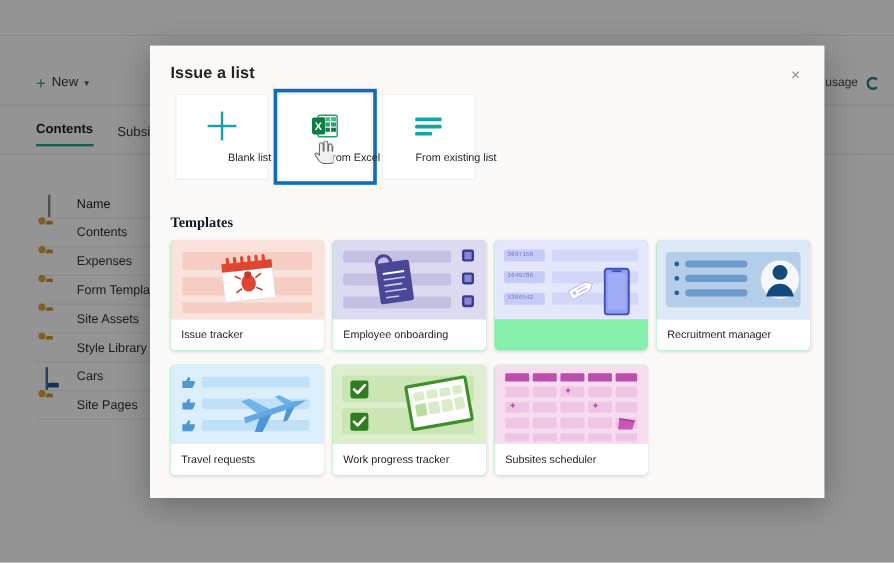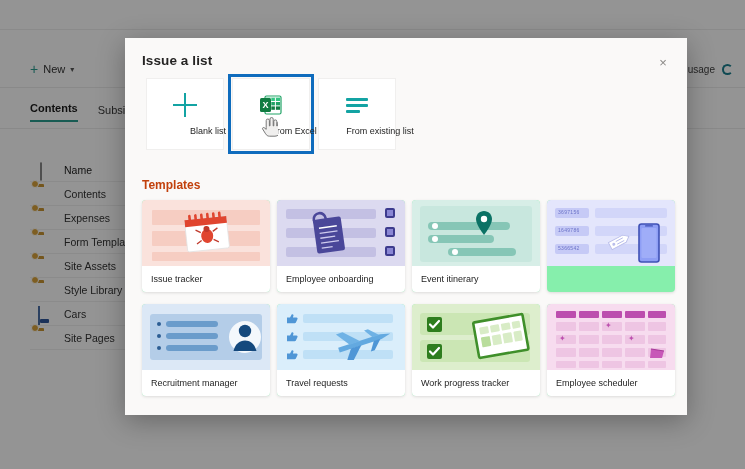--- a/index.html
+++ b/index.html
@@ -149,21 +149,21 @@
   .icon-lines span:nth-child(3){ top:18px; width:14px; }
 
   .cursor-hand {
     position:absolute; left:28px; top:38px; width:17px; height:20px;
     pointer-events:none;
   }
 
   
   .tpl-heading {
     position:absolute; left:17px; top:140px;
-    font-size:12px; font-weight:bold; color:#c2410c;
+    font-size:12px; font-weight:bold; color:#0f172a;font-family:Liberation Serif, serif;
   }
   .tpl-grid {
     position:absolute; left:17px; top:162px;
     display:grid; grid-template-columns:repeat(4, 128px);
     grid-template-rows:repeat(2, 92px);
     gap:12px 7px;
   }
   .tpl-card {
     width:128px; height:92px;
     background:#86efac;
@@ -348,36 +348,20 @@
             <line x1="17" y1="22" x2="35" y2="22" stroke="#cecbee" stroke-width="1.3"></line>
             <line x1="17" y1="27" x2="32" y2="27" stroke="#cecbee" stroke-width="1.3"></line>
             <line x1="17" y1="32" x2="35" y2="32" stroke="#cecbee" stroke-width="1.3"></line>
             <line x1="17" y1="37" x2="28" y2="37" stroke="#cecbee" stroke-width="1.3"></line>
           </g>
         </svg>
       </div>
       <div class="tpl-name">Employee onboarding</div>
     </div>
 
-    <div class="tpl-card">
-      <div class="tpl-art" style="background:#d7eee7;">
-        <div class="bar" style="left:8px; top:6px; width:112px; height:56px; background:#c8e7de; border-radius:3px;"></div>
-        <div class="bar" style="left:16px; top:22px; width:82px; height:8px; background:#86c6b6; border-radius:4px;"></div>
-        <div class="dot" style="left:20px; top:23px; width:6px; height:6px; background:#ffffff;"></div>
-        <div class="bar" style="left:16px; top:35px; width:66px; height:8px; background:#86c6b6; border-radius:4px;"></div>
-        <div class="dot" style="left:20px; top:36px; width:6px; height:6px; background:#ffffff;"></div>
-        <div class="bar" style="left:36px; top:48px; width:68px; height:8px; background:#86c6b6; border-radius:4px;"></div>
-        <div class="dot" style="left:40px; top:49px; width:6px; height:6px; background:#ffffff;"></div>
-        <svg style="position:absolute; left:62px; top:10px;" width="20" height="28" viewBox="0 0 20 28">
-          <path d="M10 1C5.6 1 2 4.6 2 9c0 6 8 16 8 16s8-10 8-16c0-4.4-3.6-8-8-8z" fill="#0b7265"></path>
-          <circle cx="10" cy="9" r="3.2" fill="#ffffff"></circle>
-        </svg>
-      </div>
-      <div class="tpl-name">Event itinerary</div>
-    </div>
 
     <div class="tpl-card">
       <div class="tpl-art" style="background:#e4e6fc;">
         <div class="bar" style="left:8px; top:8px;  width:34px; height:10px; background:#c6caf6; border-radius:2px;"></div>
         <div class="bar" style="left:8px; top:26px; width:34px; height:10px; background:#c6caf6; border-radius:2px;"></div>
         <div class="bar" style="left:8px; top:44px; width:34px; height:10px; background:#c6caf6; border-radius:2px;"></div>
         <div class="bar" style="left:48px; top:8px;  width:72px; height:10px; background:#d2d6f9; border-radius:2px;"></div>
         <div class="bar" style="left:48px; top:26px; width:72px; height:10px; background:#d2d6f9; border-radius:2px;"></div>
         <div class="bar" style="left:48px; top:44px; width:72px; height:10px; background:#d2d6f9; border-radius:2px;"></div>
         <span style="position:absolute; left:11px; top:9px;  font-size:5px; color:#6b72c8; letter-spacing:.3px;">3697156</span>
@@ -502,17 +486,17 @@
         <div class="bar" style="left:101px;top:57px; width:18px; height:7px; background:#eec5e3;"></div>
 
         <span style="position:absolute; left:58px; top:17px; color:#bc4fae; font-size:8px;">✦</span>
         <span style="position:absolute; left:12px; top:30px; color:#bc4fae; font-size:8px;">✦</span>
         <span style="position:absolute; left:81px; top:30px; color:#bc4fae; font-size:8px;">✦</span>
         <svg style="position:absolute; left:100px; top:40px;" width="20" height="18" viewBox="0 0 20 18">
           <path d="M3 14l1-9 13 2-2 7z" fill="#c857b8"></path>
           <path d="M4 5l13 2" stroke="#a8399a" stroke-width="1.2"></path>
         </svg>
       </div>
-      <div class="tpl-name">Employee scheduler</div>
+      <div class="tpl-name">Subsites scheduler</div>
     </div>
 
   </div>
 </div>
 
 </body></html>

